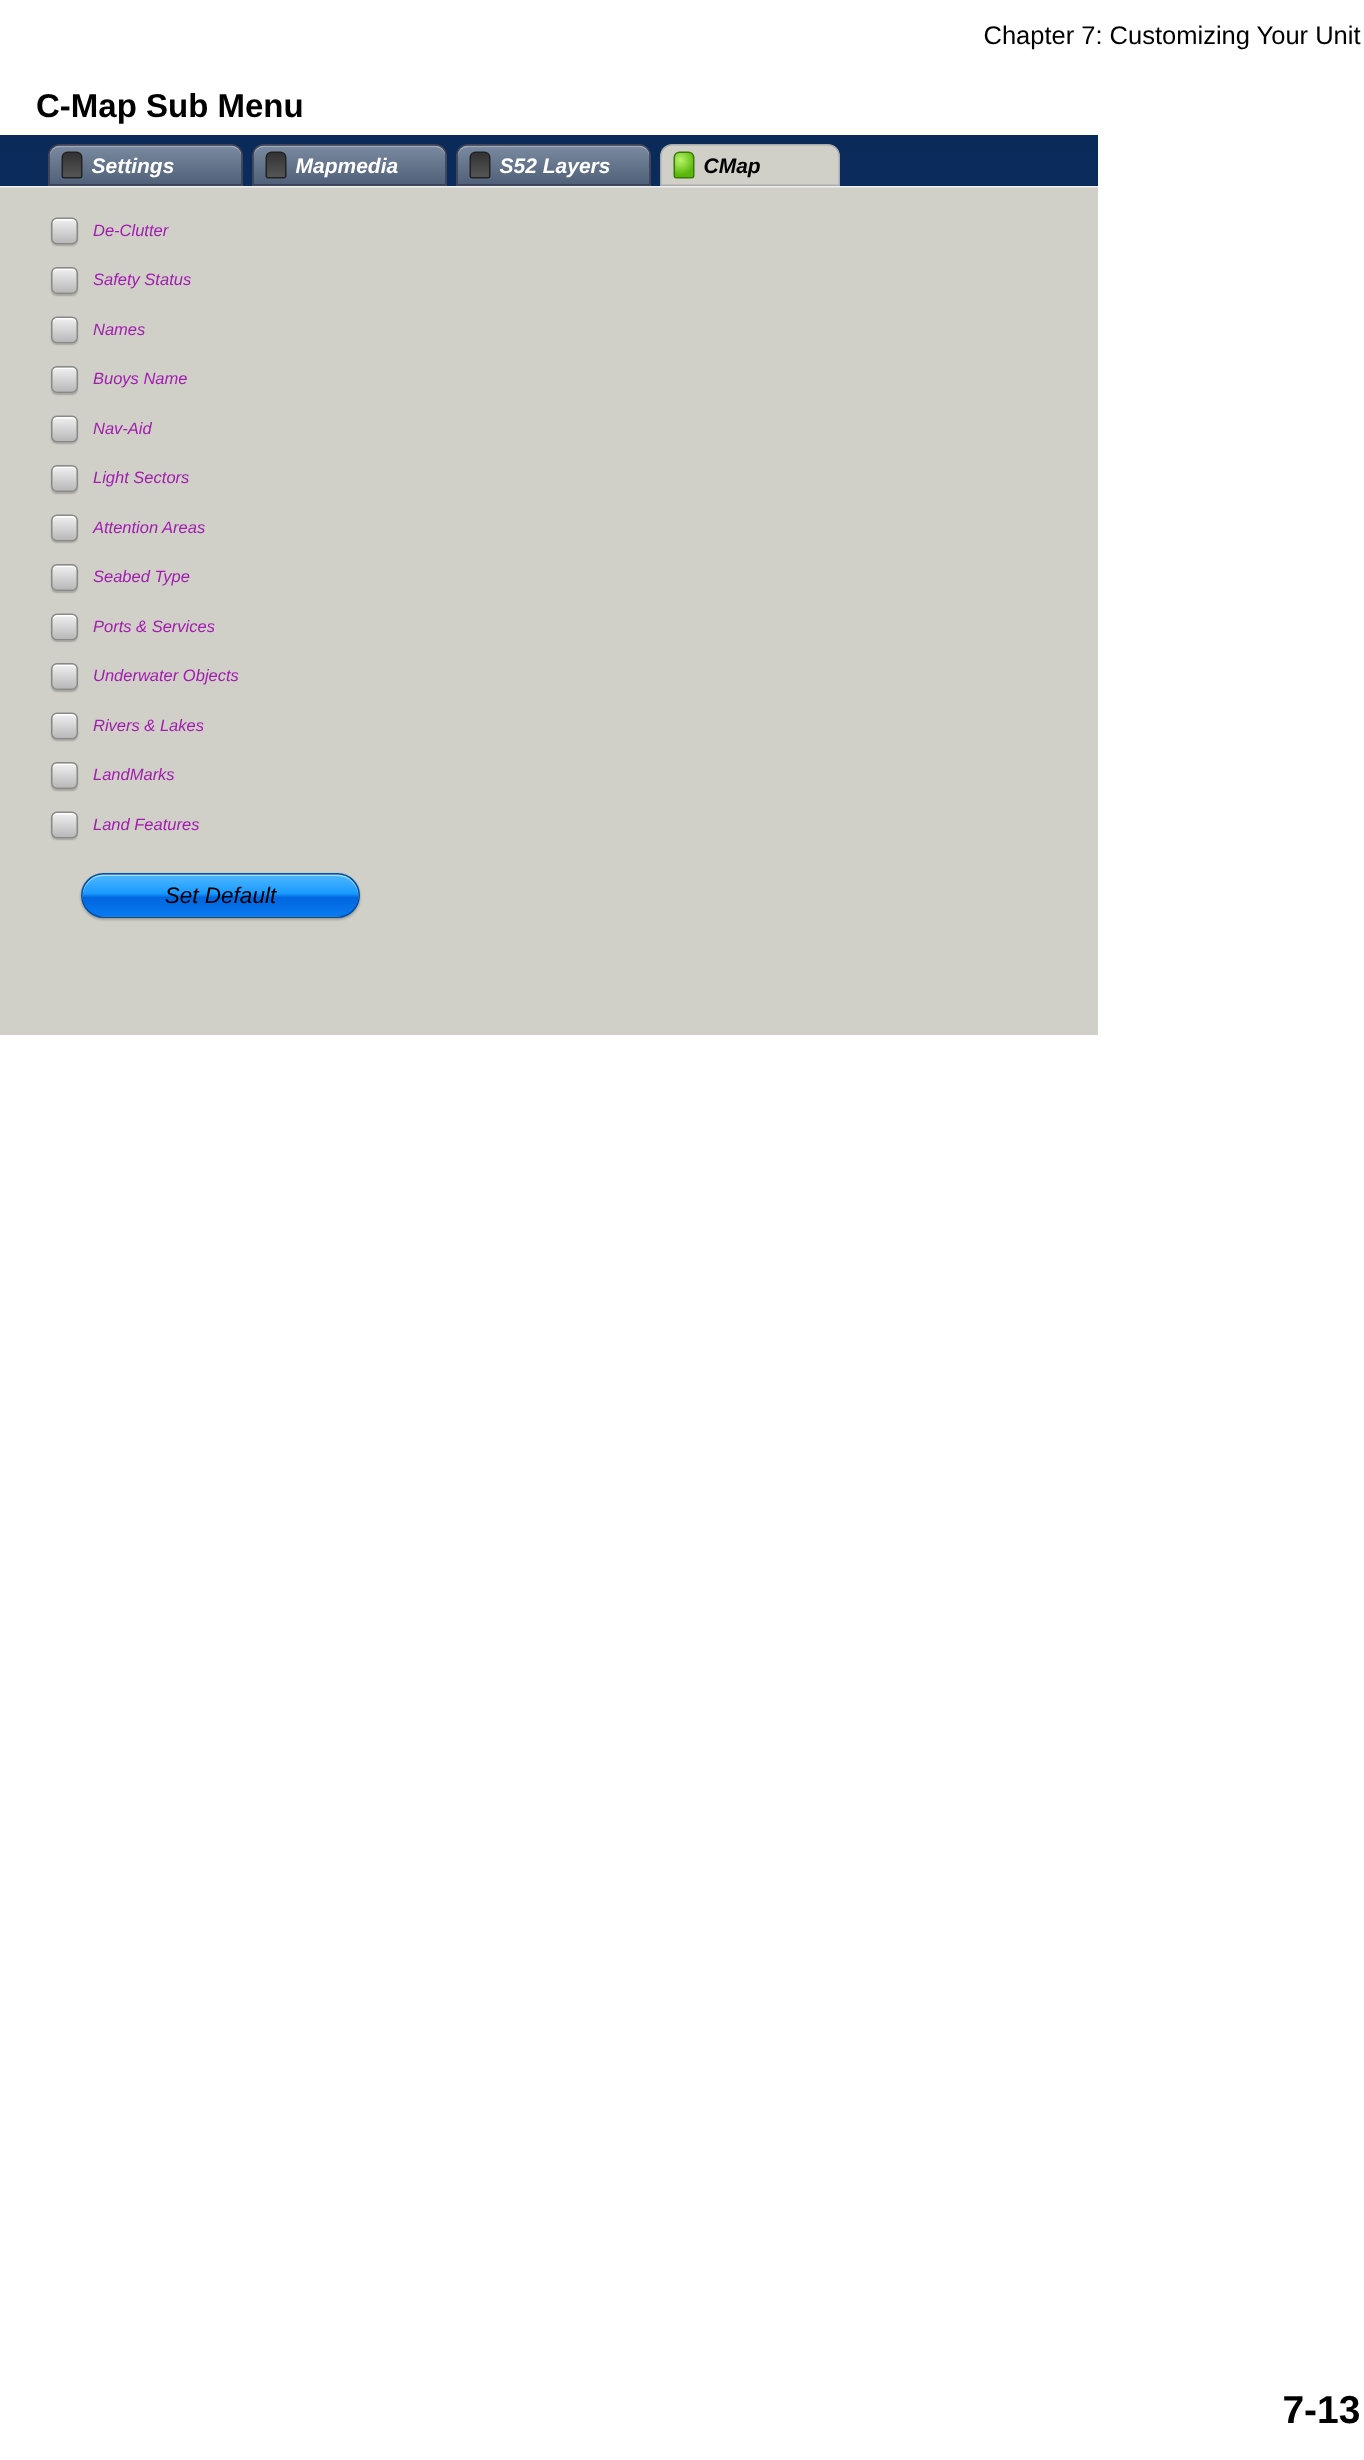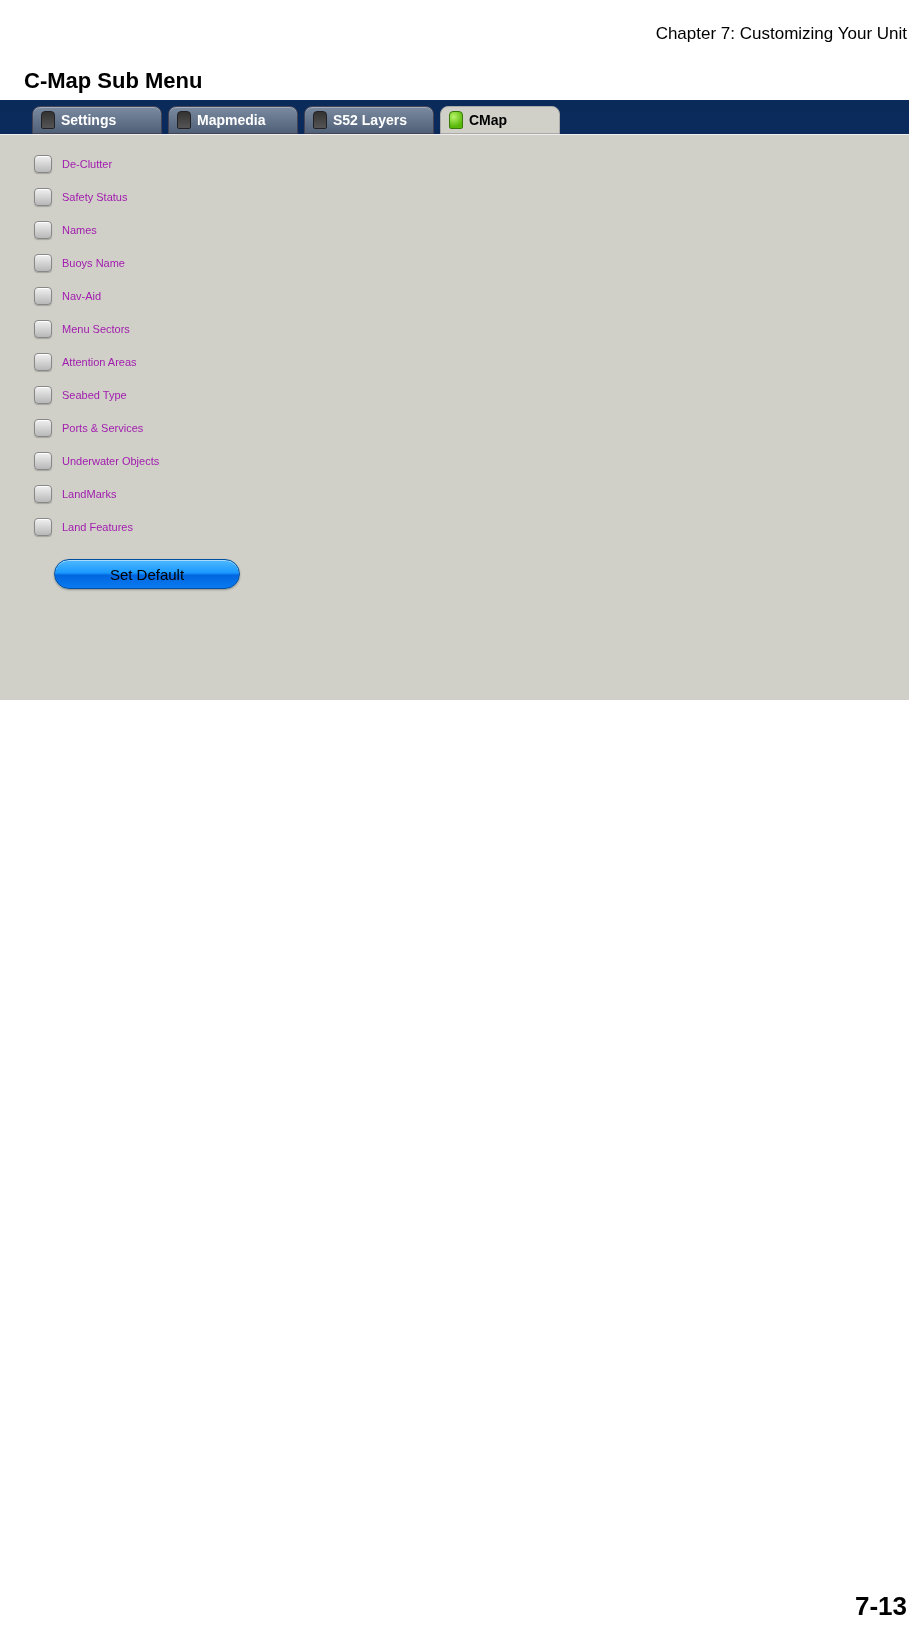--- a/index.html
+++ b/index.html
@@ -7,41 +7,42 @@
     margin: 0;
     padding: 0;
     font-family: Arial, Helvetica, sans-serif;
     background: #fff;
     width: 909px;
   }
   .page {
     width: 909px;
     min-height: 1640px;
     position: relative;
-    padding: 24px 0 0 0;
+    padding: 14px 0 0 0;
   }
   .chapter-header {
     text-align: right;
     font-size: 17px;
     color: #000;
     padding-right: 2px;
     margin-bottom: 24px;
   }
   .section-title {
     font-size: 22px;
     font-weight: bold;
     color: #000;
     margin: 0 0 6px 24px;
   }
   .screenshot {
     position: relative;
-    width: 909px;
+    width: 732px;
     height: 600px;
     background: linear-gradient(#0a2a5a, #083a7a);
     overflow: hidden;
+    font-style: italic;
   }
   .tab-area {
     position: absolute;
     top: 6px; left: 32px; right: 0;
     height: 28px;
     display: flex;
     gap: 6px;
     z-index: 2;
   }
   .tab {
@@ -178,37 +179,41 @@
         <div class="option-item">
           <span class="checkbox-icon"></span>
           <span class="option-label">Buoys Name</span>
         </div>
         <div class="option-item">
           <span class="checkbox-icon"></span>
           <span class="option-label">Nav-Aid</span>
         </div>
         <div class="option-item">
           <span class="checkbox-icon"></span>
-          <span class="option-label">Menu Sectors</span>
+          <span class="option-label">Light Sectors</span>
         </div>
         <div class="option-item">
           <span class="checkbox-icon"></span>
           <span class="option-label">Attention Areas</span>
         </div>
         <div class="option-item">
           <span class="checkbox-icon"></span>
           <span class="option-label">Seabed Type</span>
         </div>
         <div class="option-item">
           <span class="checkbox-icon"></span>
           <span class="option-label">Ports &amp; Services</span>
         </div>
         <div class="option-item">
           <span class="checkbox-icon"></span>
           <span class="option-label">Underwater Objects</span>
+        </div>
+        <div class="option-item">
+          <span class="checkbox-icon"></span>
+          <span class="option-label">Rivers &amp; Lakes</span>
         </div>
         <div class="option-item">
           <span class="checkbox-icon"></span>
           <span class="option-label">LandMarks</span>
         </div>
         <div class="option-item">
           <span class="checkbox-icon"></span>
           <span class="option-label">Land Features</span>
         </div>
       </div>

